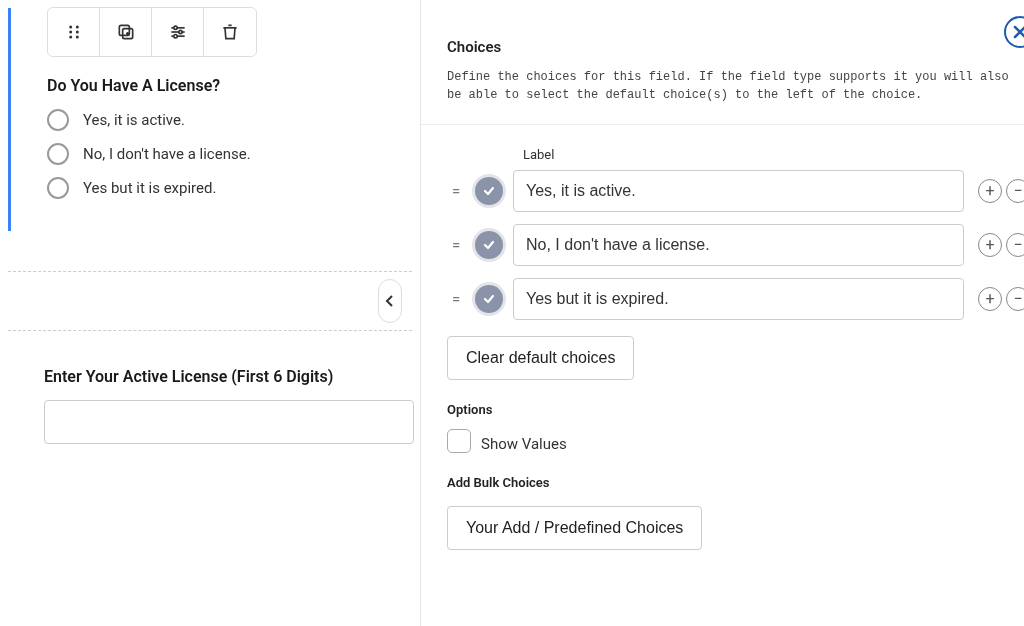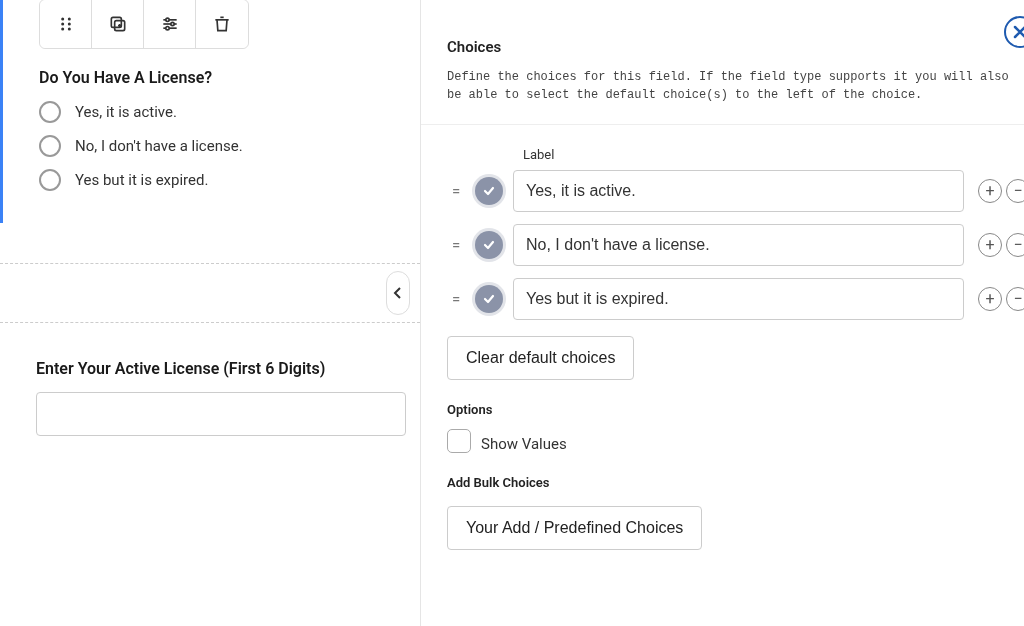--- a/index.html
+++ b/index.html
@@ -12,21 +12,21 @@
       position: relative;
       color: #1a1a1a;
     }
 
     .left-pane {
       position: absolute;
       left: 0;
       top: 0;
       width: 420px;
       height: 626px;
-      padding: 0;
+      padding: 8px;
     }
 
     .form-field-editor {
       border-left: 3px solid #3b82f6;
       padding: 0 0 20px 0;
       position: relative;
     }
 
     .toolbar {
       display: flex;

